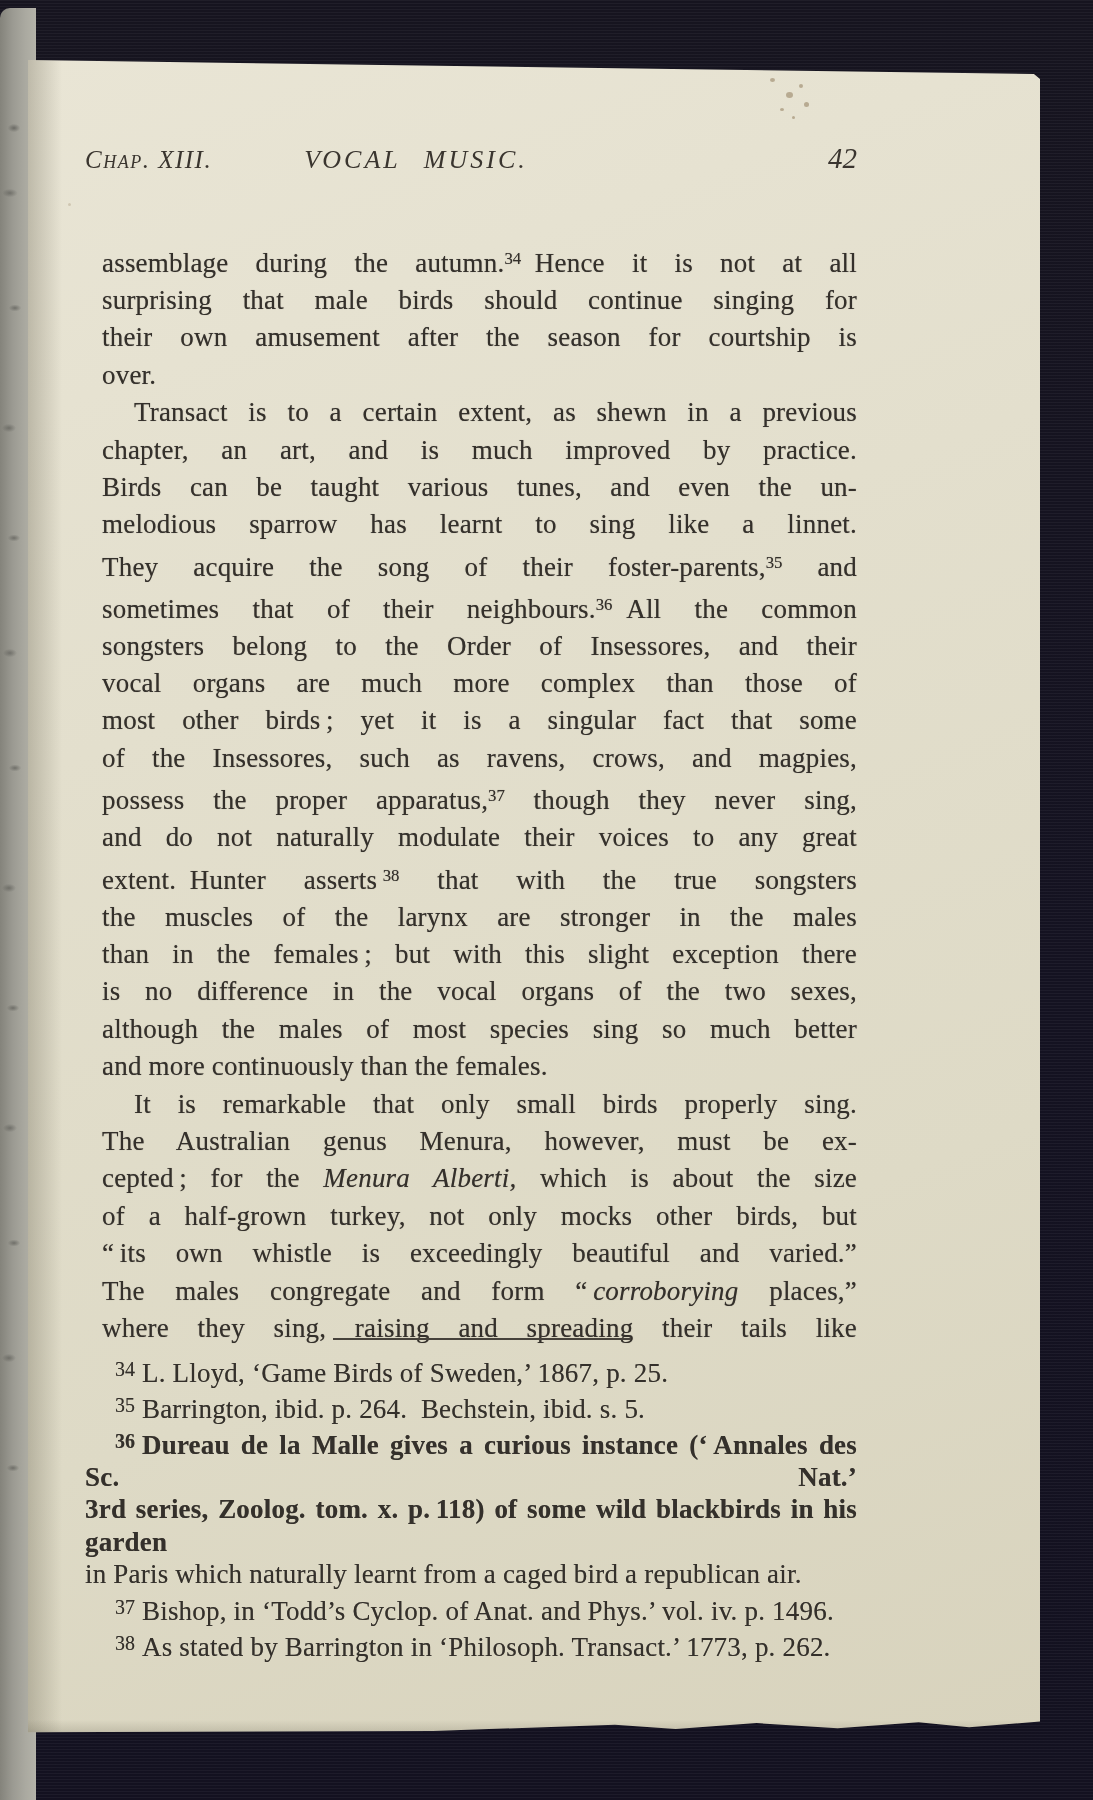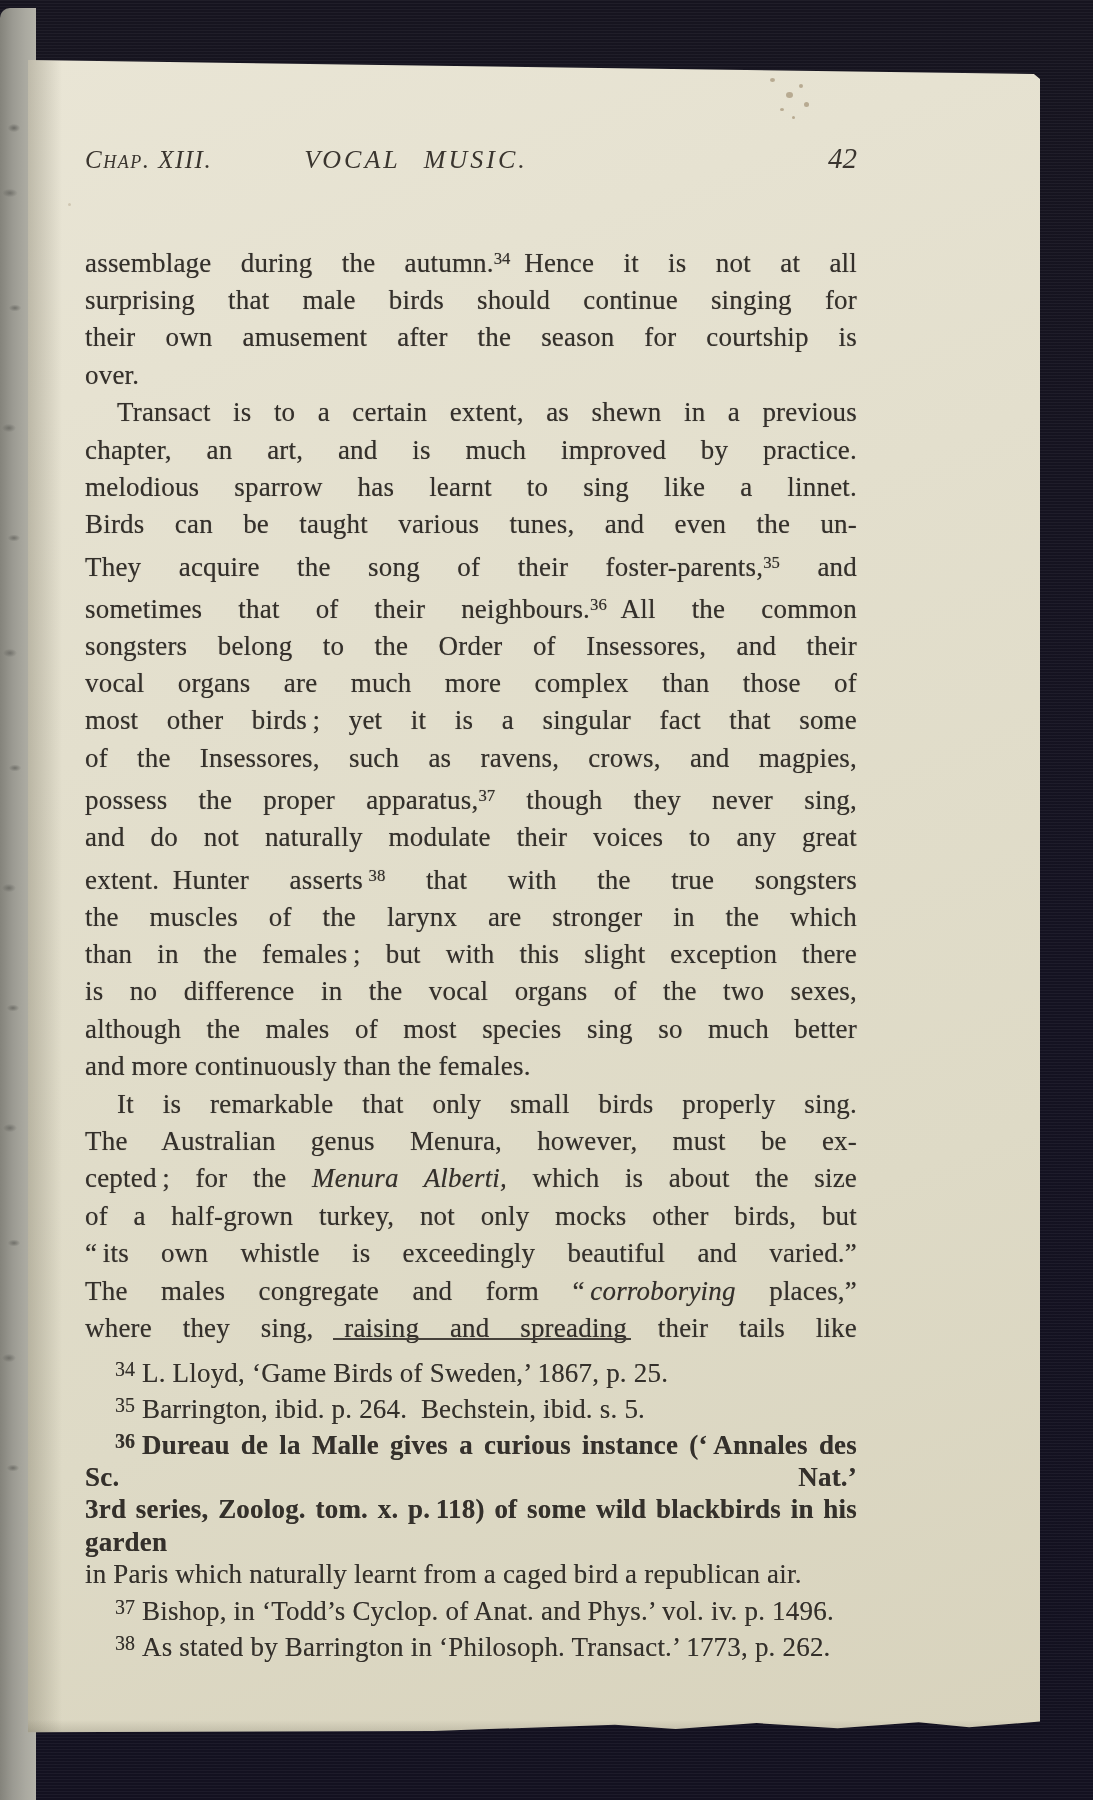--- a/index.html
+++ b/index.html
@@ -56,21 +56,21 @@
     font-style:italic;
   }
   .chapter{font-variant:small-caps;font-size:25px;letter-spacing:1.5px;justify-self:start;}
   .running-title{font-size:26px;letter-spacing:3px;word-spacing:14px;justify-self:center;position:relative;left:-55px;}
   .folio{font-size:29px;justify-self:end;}
   .body-text{
     position:absolute;top:182px;left:57px;width:772px;
     font-size:27px;line-height:37.4px;letter-spacing:0.2px;
     text-shadow:0 0 0.7px rgba(52,48,43,.55);
   }
-  .line{text-align:justify;}
+  .line{text-align:justify;margin-left:17px;}
   .line.just{text-align-last:justify;}
   .line.indent{text-indent:32px;}
   .body-text sup, .footnotes sup.fnnum{
     font-size:0.62em;vertical-align:0.45em;letter-spacing:0;
   }
   .fn-rule{
     position:absolute;top:1280px;left:305px;width:298px;height:2px;
     background:#46423b;
   }
   .footnotes{
@@ -109,32 +109,32 @@
     <div class="body-text">
         <div>
           <div class="line just">assemblage during the autumn.<sup>34</sup> Hence it is not at all</div>
           <div class="line just">surprising that male birds should continue singing for</div>
           <div class="line just">their own amusement after the season for courtship is</div>
           <div class="line">over.</div>
         </div>
         <div>
           <div class="line indent just">Transact is to a certain extent, as shewn in a previous</div>
           <div class="line just">chapter, an art, and is much improved by practice.</div>
+          <div class="line just">Birds can be taught various tunes, and even the un-</div>
           <div class="line just">melodious sparrow has learnt to sing like a linnet.</div>
-          <div class="line just">Birds can be taught various tunes, and even the un-</div>
           <div class="line just">They acquire the song of their foster-parents,<sup>35</sup> and</div>
           <div class="line just">sometimes that of their neighbours.<sup>36</sup> All the common</div>
           <div class="line just">songsters belong to the Order of Insessores, and their</div>
           <div class="line just">vocal organs are much more complex than those of</div>
           <div class="line just">most other birds ; yet it is a singular fact that some</div>
           <div class="line just">of the Insessores, such as ravens, crows, and magpies,</div>
           <div class="line just">possess the proper apparatus,<sup>37</sup> though they never sing,</div>
           <div class="line just">and do not naturally modulate their voices to any great</div>
           <div class="line just">extent. Hunter asserts <sup>38</sup> that with the true songsters</div>
-          <div class="line just">the muscles of the larynx are stronger in the which</div>
+          <div class="line just">the muscles of the larynx are stronger in the males</div>
           <div class="line just">than in the females ; but with this slight exception there</div>
           <div class="line just">is no difference in the vocal organs of the two sexes,</div>
           <div class="line just">although the males of most species sing so much better</div>
           <div class="line">and more continuously than the females.</div>
         </div>
         <div>
           <div class="line indent just">It is remarkable that only small birds properly sing.</div>
           <div class="line just">The Australian genus Menura, however, must be ex-</div>
           <div class="line just">cepted ; for the <i>Menura Alberti,</i> which is about the size</div>
           <div class="line just">of a half-grown turkey, not only mocks other birds, but</div>

